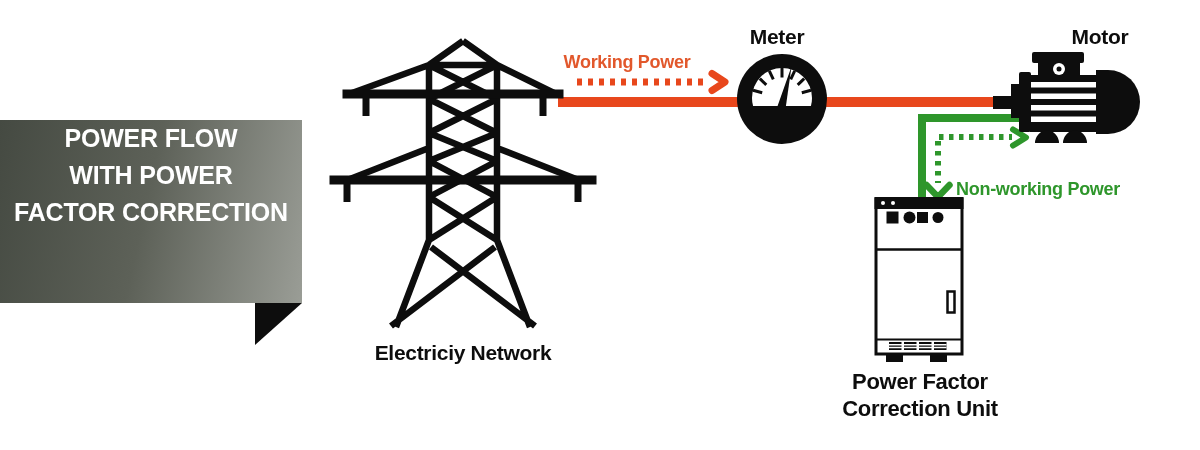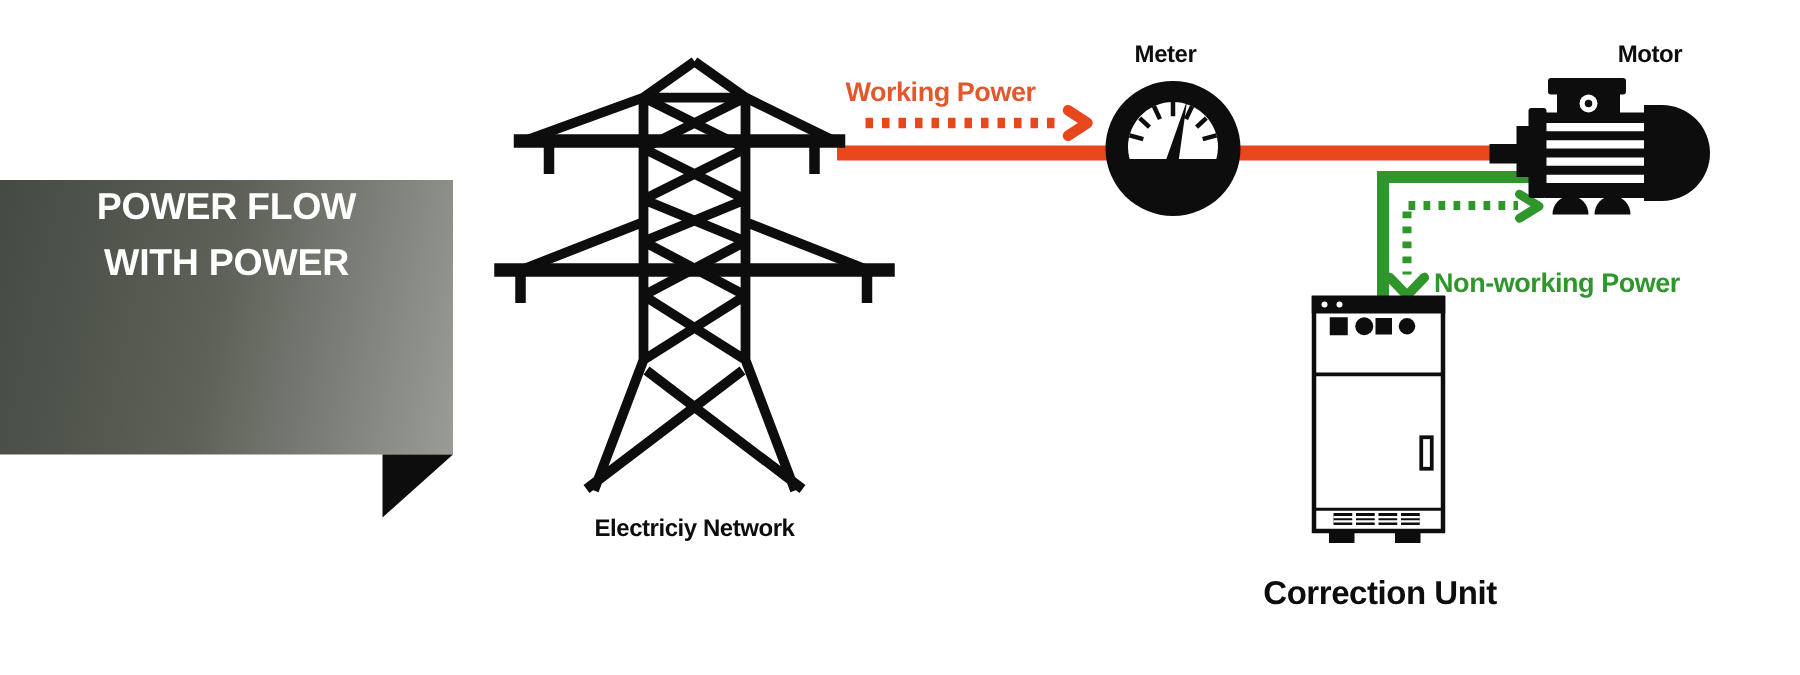--- a/index.html
+++ b/index.html
@@ -26,34 +26,35 @@
     position:absolute;left:255px;top:303px;width:0;height:0;
     border-top:42px solid var(--ink,#0d0d0d);
     border-right:47px solid transparent;
   }
 
   .lbl{
     position:absolute;transform:translate(-50%,-50%);
     font-weight:bold;white-space:nowrap;letter-spacing:-0.3px;
     color:var(--ink,#0d0d0d);text-align:center;
   }
-  .lbl.big{font-size:16px;}
+  .lbl.big{font-size:21px;}
   .lbl.small{font-size:18px;}
   .lbl.orange{color:var(--flow_orange_text,#e2582c);}
   .lbl.green{color:var(--flow_green,#2e962b);}
   .lbl.pfc{font-size:22px;line-height:27px;}
 </style>
 </head>
 <body>
 
 <div class="stage">
 
   <div class="banner">
     <div>POWER FLOW</div>
     <div>WITH POWER</div>
+    <div>FACTOR CORRECTION</div>
   </div>
   <div class="banner-fold"></div>
 
   <svg width="1200" height="450" viewBox="0 0 1200 450">
     <defs>
       <clipPath id="gaugeclip">
           <rect x="744" y="56" width="78" height="50"></rect>
         </clipPath>
     </defs>
 
@@ -135,16 +136,17 @@
       <rect class="ink-fill" x="930" y="354" width="17" height="8"></rect>
     </g>
   </svg>
 
   <div class="lbl orange small" style="left:627px;top:62px;">Working Power</div>
   <div class="lbl big" style="left:777px;top:37px;">Meter</div>
   <div class="lbl big" style="left:1060px;top:37px;margin-left:40px;">Motor</div>
   <div class="lbl green small" style="left:1038px;top:168px;margin-top:21px;">Non-working Power</div>
   <div class="lbl big" style="left:463px;top:353px;">Electriciy Network</div>
   <div class="lbl pfc" style="left:920px;top:395px;">
+    <div>Power Factor</div>
     <div>Correction Unit</div>
   </div>
 
 </div>
 
 </body></html>

